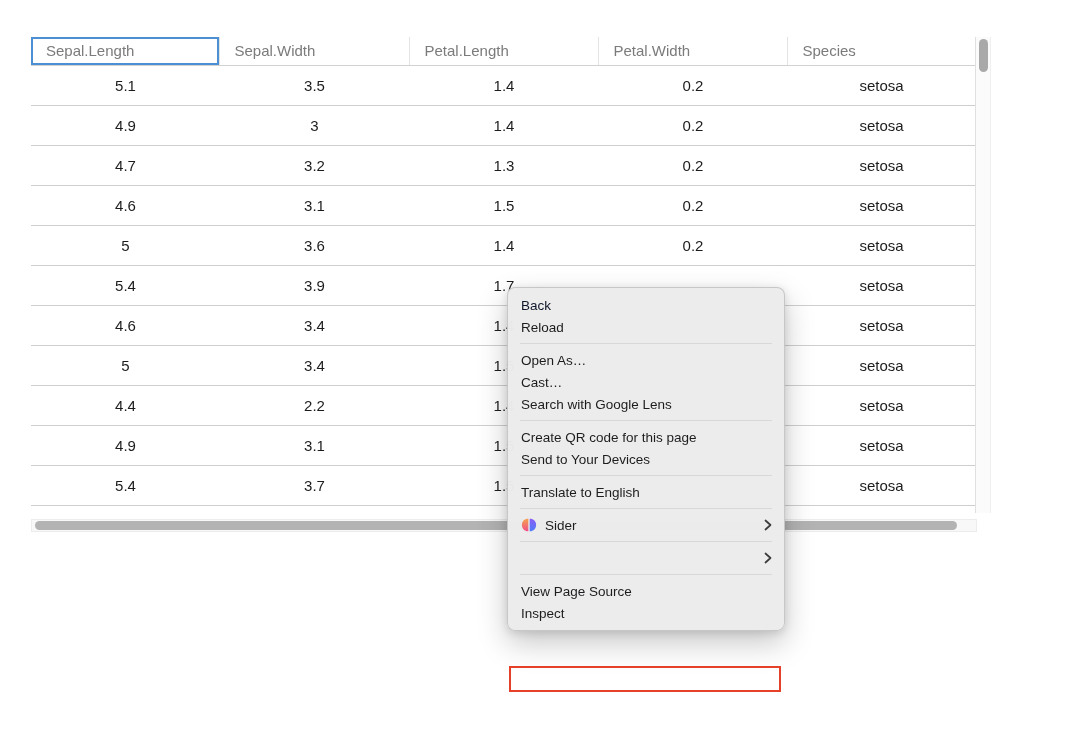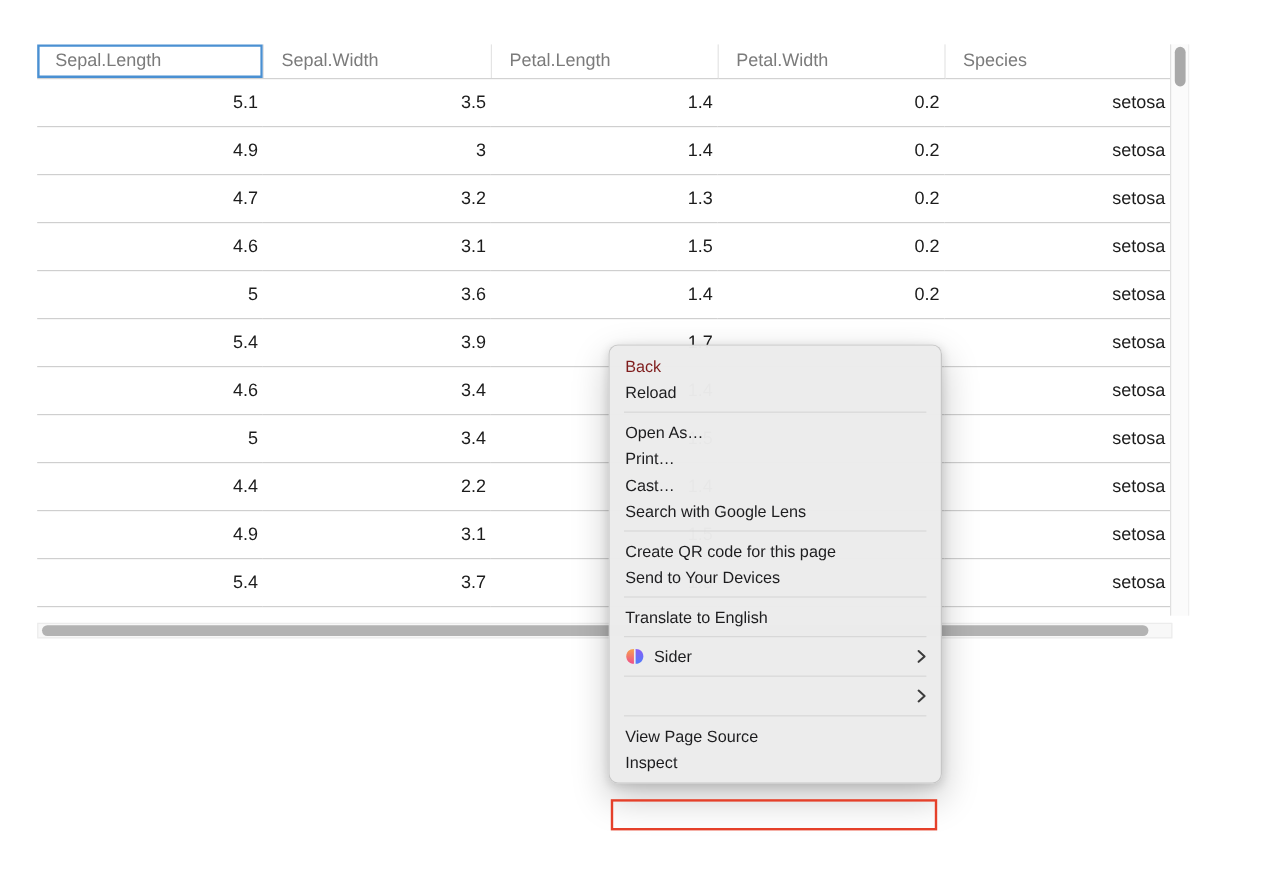--- a/index.html
+++ b/index.html
@@ -21,21 +21,21 @@
     border-bottom: 1px solid #d2d2d2;
     border-left: 1px solid #e4e4e4;
     background: #ffffff;
     white-space: nowrap; overflow: hidden;
   }
   .data-table th:first-child { border-left: none; }
   .data-table th.focused { box-shadow: inset 0 0 0 2px var(--focus-ring, #4a90d2); }
   .data-table td {
     height: 40px;
     font-size: 15px; color: #1c1c1c;
-    text-align: right; padding: 0 4px 0 5px;
+    text-align: center; padding: 0 4px 0 5px;
     border-bottom: 1px solid #cfcfcf;
     white-space: nowrap; overflow: hidden;
   }
   .data-table col.c1 { width: 188px; }
   .data-table col.c2 { width: 190px; }
   .data-table col.c3 { width: 189px; }
   .data-table col.c4 { width: 189px; }
   .data-table col.c5 { width: 188px; }
 
   
@@ -65,21 +65,21 @@
     border-radius: 8px;
     box-shadow: 0 12px 30px rgba(0,0,0,0.22), 0 2px 8px rgba(0,0,0,0.12);
   }
   .menu-item {
     height: 22px;
     display: flex; align-items: center;
     padding: 0 12px 0 13px;
     font-size: 13.5px; color: #1d1d1f;
     white-space: nowrap;
   }
-  .menu-item.disabled { color: #7f1d1d; }
+  .menu-item.disabled { color: #0f172a; }
   .menu-sep { height: 1px; background: #d8d8d8; margin: 5px 12px; }
   .menu-icon { width: 16px; height: 14px; margin-right: 8px; display: inline-flex; flex: 0 0 auto; }
   .menu-chevron { margin-left: auto; display: inline-flex; }
   .inspect-highlight {
     position: absolute; left: 1px; top: 378px; width: 272px; height: 26px;
     border: 2px solid var(--inspect-highlight, #e5402a);
     pointer-events: none;
   }
 </style>
 </head>
@@ -197,23 +197,20 @@
   <div class="inspect-highlight"></div>
 <div class="menu-item disabled">
       <span>Back</span>
     </div>
     <div class="menu-item">
       <span>Reload</span>
     </div>
     <div class="menu-sep"></div>
     <div class="menu-item">
       <span>Open As…</span>
-    </div>
-    <div class="menu-item">
-      <span>Print…</span>
     </div>
     <div class="menu-item">
       <span>Cast…</span>
     </div>
     <div class="menu-item">
       <span>Search with Google Lens</span>
     </div>
     <div class="menu-sep"></div>
     <div class="menu-item">
       <span>Create QR code for this page</span>

